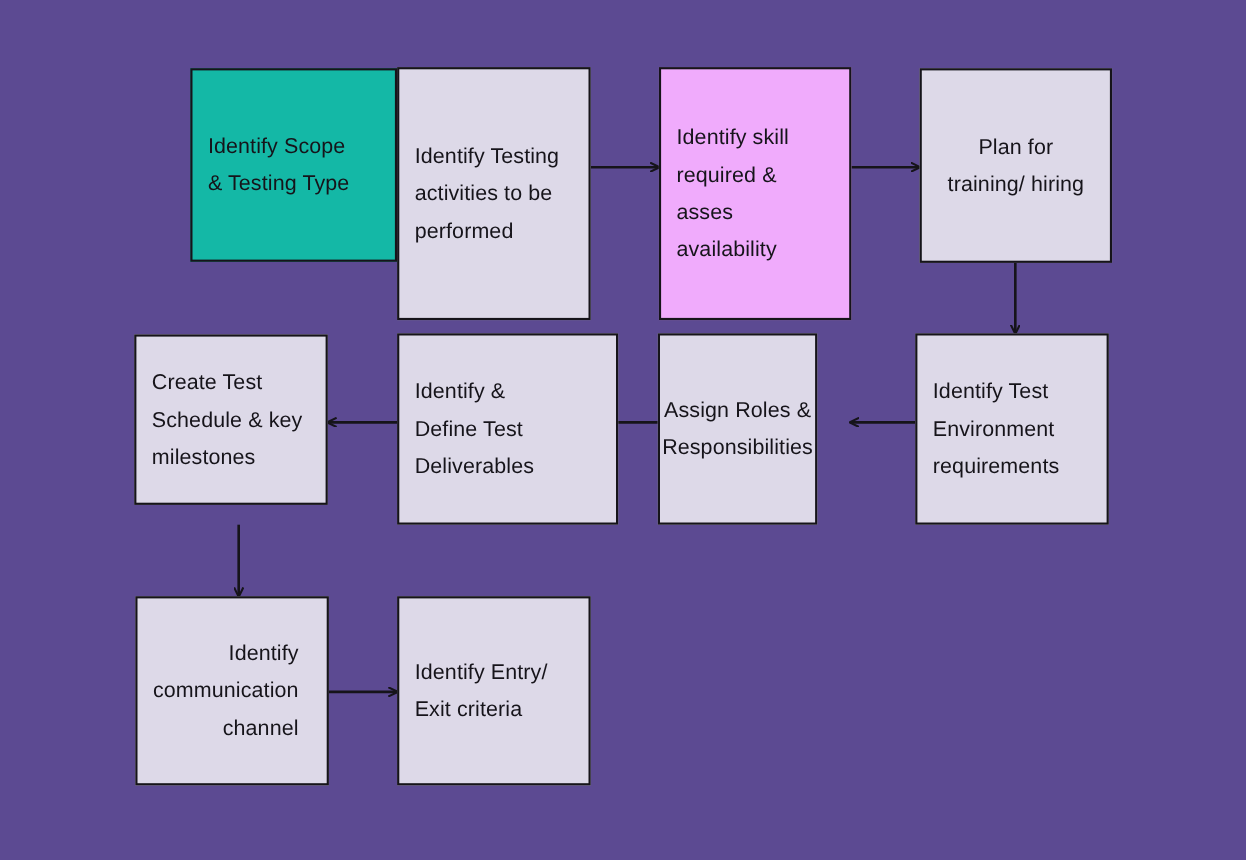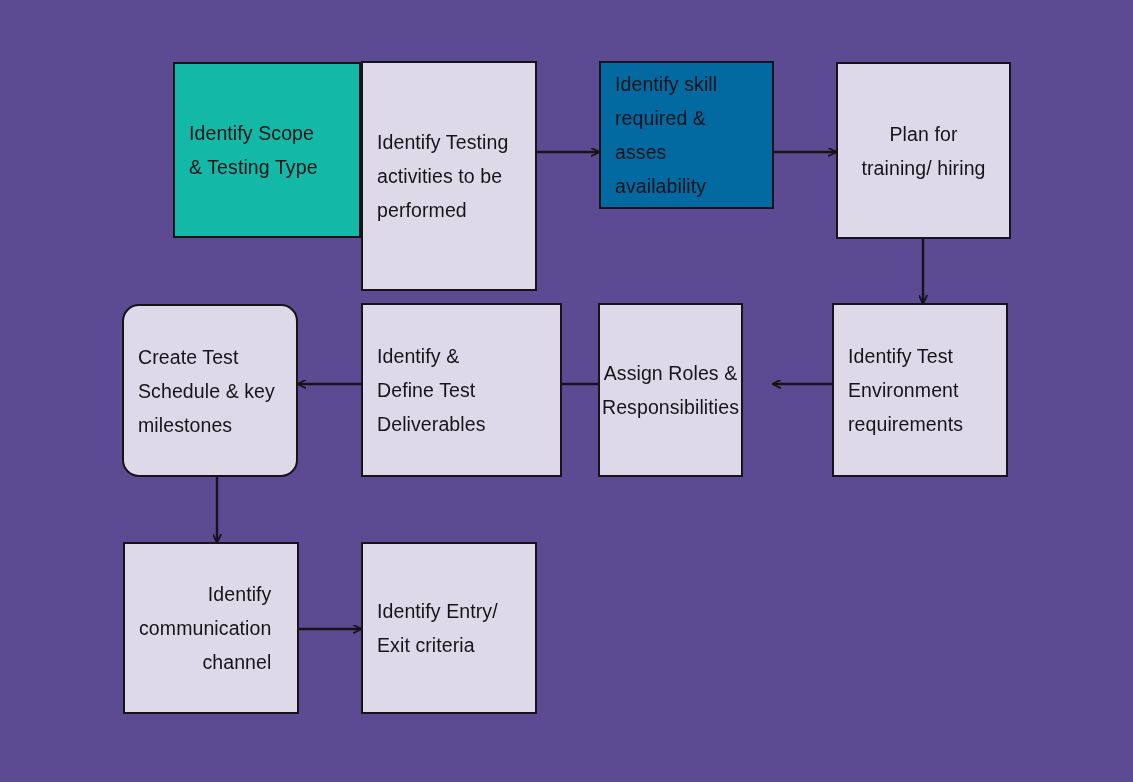--- a/index.html
+++ b/index.html
@@ -68,34 +68,34 @@
         <line x1="217" y1="477" x2="217" y2="542" stroke="#16141a" stroke-width="2.4" marker-end="url(#arrowhead)"></line>
         <line x1="299" y1="629" x2="361" y2="629" stroke="#16141a" stroke-width="2.4" marker-end="url(#arrowhead)"></line>
       </g>
   </svg>
   <div id="nodes-layer">
       <div class="node" style="left: 125px; top: 62px; width: 188px; height: 176px; background: #14b8a6; border-color: rgb(22, 20, 26); margin-left: 48px;">Identify Scope
 &amp; Testing Type</div>
       <div class="node" style="left: 361px; top: 61px; width: 176px; height: 230px; background: rgb(221, 217, 232); border-color: rgb(22, 20, 26);">Identify Testing
 activities to be
 performed</div>
-      <div class="node" style="left: 599px; top: 61px; width: 175px; height: 148px; background: #0369a1; border-color: rgb(22, 20, 26);">Identify skill
+      <div class="node" style="left: 599px; top: 61px; width: 175px; height: 230px; background: #f0abfc; border-color: rgb(22, 20, 26);">Identify skill
 required &amp; asses
 availability</div>
       <div class="node center" style="left: 836px; top: 62px; width: 175px; height: 177px; background: rgb(221, 217, 232); border-color: rgb(22, 20, 26);">Plan for
 training/ hiring</div>
       <div class="node" style="left: 832px; top: 303px; width: 176px; height: 174px; background: rgb(221, 217, 232); border-color: rgb(22, 20, 26);">Identify Test
 Environment
 requirements</div>
       <div class="node center" style="left: 598px; top: 303px; width: 145px; height: 174px; background: rgb(221, 217, 232); border-color: rgb(22, 20, 26);">Assign Roles &amp;
 Responsibilities</div>
       <div class="node" style="left: 361px; top: 303px; width: 201px; height: 174px; background: rgb(221, 217, 232); border-color: rgb(22, 20, 26);">Identify &amp;
 Define Test
 Deliverables</div>
-      <div class="node" style="left: 122px; top: 304px; width: 176px; height: 173px; background: rgb(221, 217, 232); border-color: rgb(22, 20, 26); border-radius: 17px;">Create Test
+      <div class="node" style="left: 122px; top: 304px; width: 176px; height: 155px; background: rgb(221, 217, 232); border-color: rgb(22, 20, 26);">Create Test
 Schedule &amp; key
 milestones</div>
       <div class="node" style="left: 123px; top: 542px; width: 176px; height: 172px; background: rgb(221, 217, 232); border-color: rgb(22, 20, 26); text-align: right;">Identify
 communication
 channel</div>
       <div class="node" style="left: 361px; top: 542px; width: 176px; height: 172px; background: rgb(221, 217, 232); border-color: rgb(22, 20, 26);">Identify Entry/
 Exit criteria</div>
     </div>
 </div>
 

